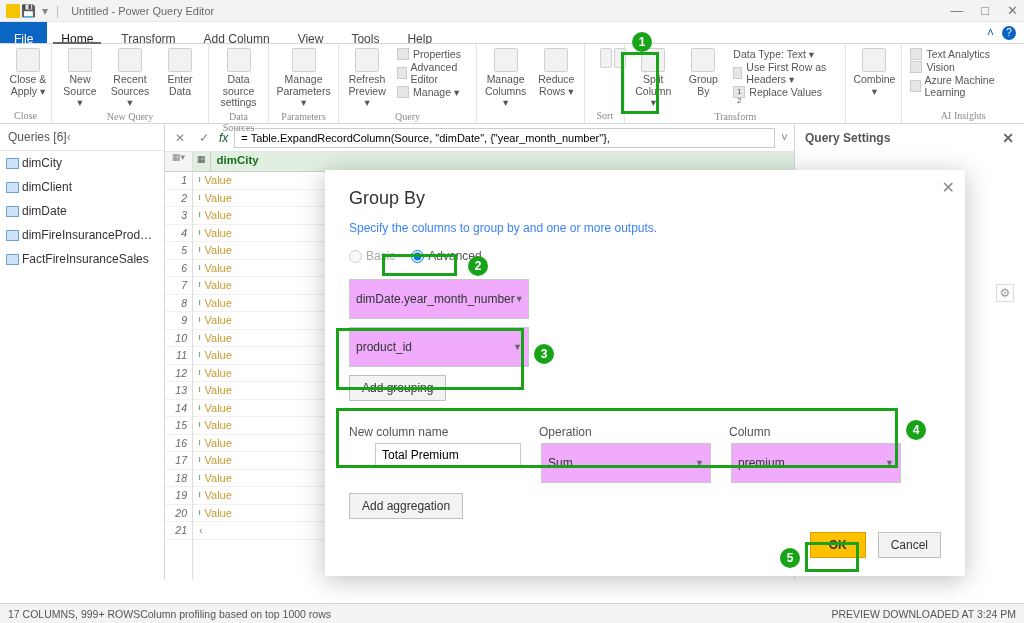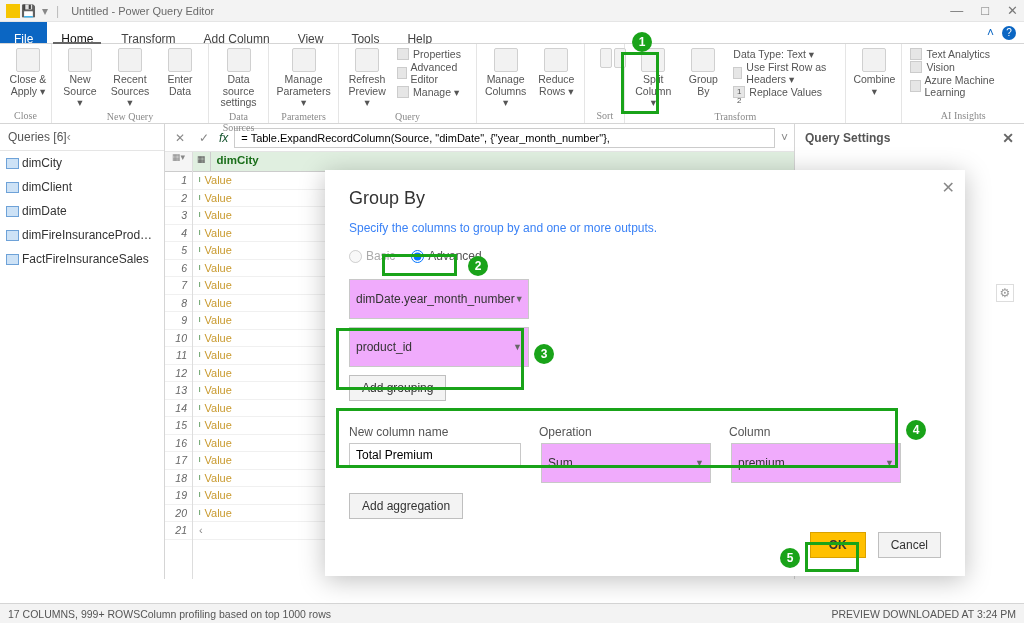--- a/index.html
+++ b/index.html
@@ -393,21 +393,21 @@
   </div>
 
   <div class="btn" style="margin-bottom:18px;">Add grouping</div>
 
   <div class="sectionlabels">
     <div style="width:170px;">New column name</div>
     <div style="width:170px;">Operation</div>
     <div style="width:170px;">Column</div>
   </div>
   <div class="inputsrow">
-    <input type="text" style="width: 172px;" value="Total Premium">
+    <input type="text" style="width: 146px; margin-left: 26px;" value="Total Premium">
     <div class="dropdn" style="width:170px;">
         <span>Sum</span>
         <span class="caret">▼</span>
       </div>
     <div class="dropdn" style="width:170px;">
         <span>premium</span>
         <span class="caret">▼</span>
       </div>
   </div>
 

